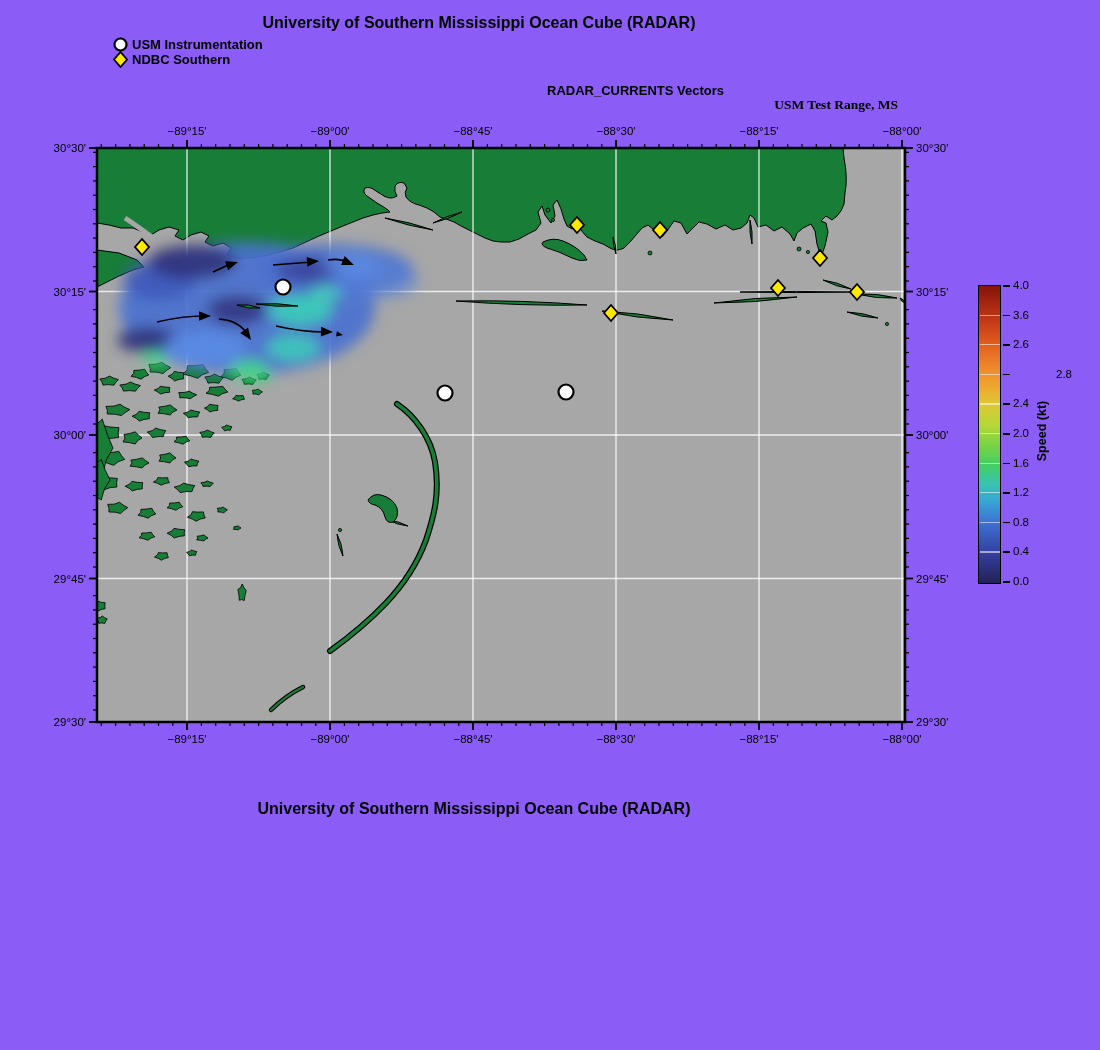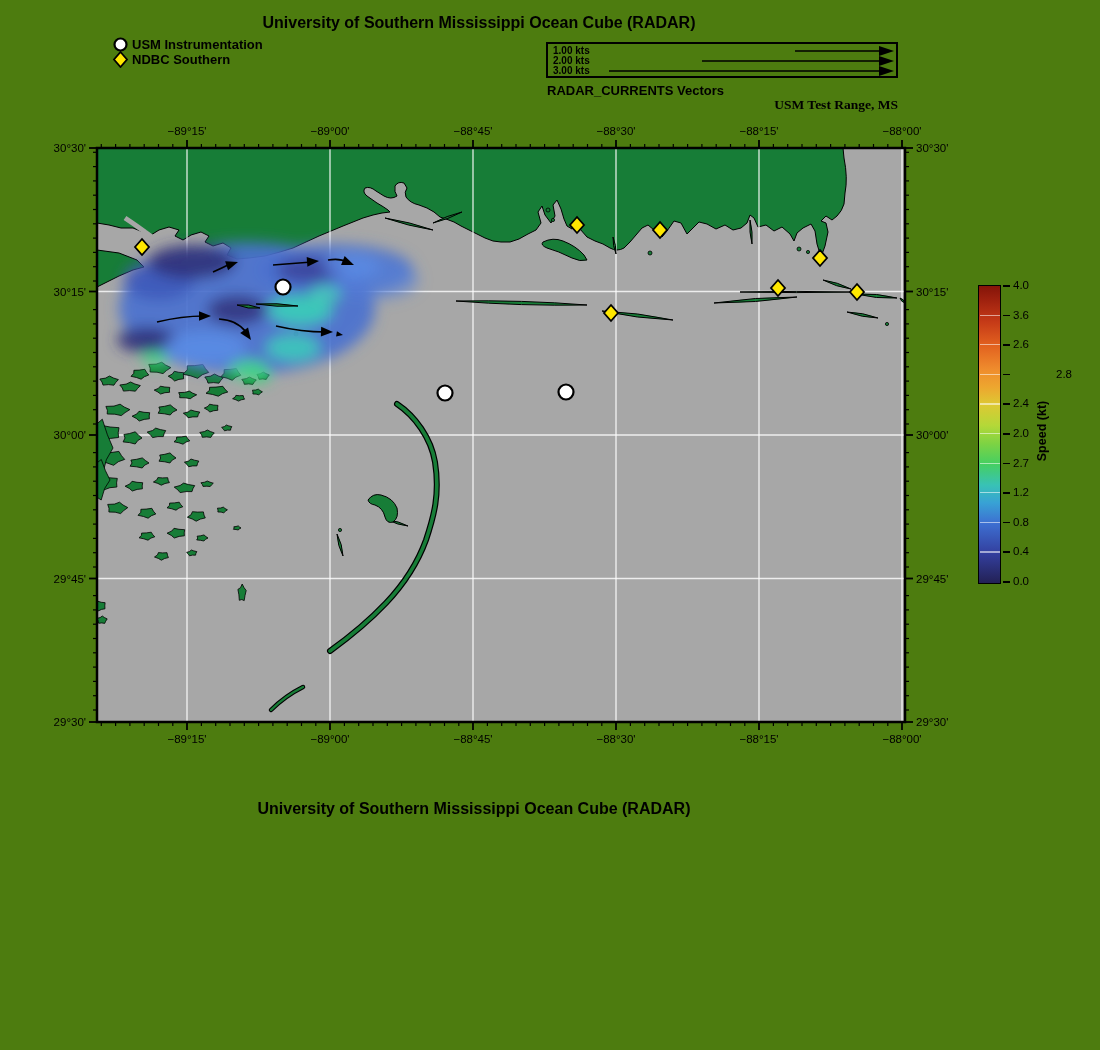--- a/index.html
+++ b/index.html
@@ -1,16 +1,16 @@
 <!DOCTYPE html>
 <html><head>
 <meta charset="utf-8">
 <style>
   html,body{margin:0;padding:0;background:#fff;}
-  .page{position:relative;width:1100px;height:1050px;background:#4d7c0f;overflow:hidden;
+  .page{position:relative;width:1100px;height:1050px;background:#8b5cf6;overflow:hidden;
         font-family:"Liberation Sans","DejaVu Sans",sans-serif;color:#000;}
   .abs{position:absolute;}
   .fig-title{left:75px;width:808px;text-align:center;font-weight:bold;font-size:16px;letter-spacing:0;}
   .legend{left:112px;top:37px;}
   .legend-row{display:flex;align-items:center;height:15px;font-size:13px;font-weight:bold;}
   .legend-row svg{margin-right:3px;}
   .vecbox{left:546px;top:42px;width:352px;height:36px;border:2px solid #000;box-sizing:border-box;}
   .vec-label{position:absolute;left:5px;font-size:10px;font-weight:bold;line-height:10px;}
   .vec-caption{left:547px;top:83px;font-size:13px;font-weight:bold;}
   .subtitle{left:97px;width:808px;top:99px;text-align:center;
@@ -42,33 +42,20 @@
       <span>USM Instrumentation</span>
     </div>
     <div class="legend-row">
       <svg width="17" height="17">
         <polygon points="8.5,1 15,8.5 8.5,16 2,8.5" fill="#ffe800" stroke="#000" stroke-width="1.8"></polygon>
       </svg>
       <span>NDBC Southern</span>
     </div>
   </div>
 
-  <div class="abs vecbox">
-    <span class="vec-label" style="top:2px">1.00 kts</span>
-    <span class="vec-label" style="top:12px">2.00 kts</span>
-    <span class="vec-label" style="top:22px">3.00 kts</span>
-    <svg id="vec-svg" width="348" height="32" style="position:absolute;left:0;top:0">
-        <line x1="247" y1="7" x2="333" y2="7" stroke="#000" stroke-width="1.3"></line>
-        <polygon points="346,7 331,2 331,12" fill="#000"></polygon>
-        <line x1="154" y1="17" x2="333" y2="17" stroke="#000" stroke-width="1.3"></line>
-        <polygon points="346,17 331,12 331,22" fill="#000"></polygon>
-        <line x1="61" y1="27" x2="333" y2="27" stroke="#000" stroke-width="1.3"></line>
-        <polygon points="346,27 331,22 331,32" fill="#000"></polygon>
-      </svg>
-  </div>
   <div class="abs vec-caption">RADAR_CURRENTS Vectors</div>
 
   <div class="abs range-label">USM Test Range, MS</div>
 
   <svg id="map-svg" width="808" height="574">
       <defs>
         <clipPath id="mapclip">
           <rect x="0" y="0" width="808" height="574"></rect>
         </clipPath>
         <filter id="soft" x="-40%" y="-40%" width="180%" height="180%">
@@ -450,21 +437,21 @@
       <div class="cb-line" style="top: 373.8px;"></div>
       <div class="cb-label" style="top: 373.8px; margin-left: 43px;">2.8</div>
       <div class="cb-tick" style="top: 403.4px;"></div>
       <div class="cb-line" style="top: 403.4px;"></div>
       <div class="cb-label" style="top: 403.4px;">2.4</div>
       <div class="cb-tick" style="top: 433px;"></div>
       <div class="cb-line" style="top: 433px;"></div>
       <div class="cb-label" style="top: 433px;">2.0</div>
       <div class="cb-tick" style="top: 462.6px;"></div>
       <div class="cb-line" style="top: 462.6px;"></div>
-      <div class="cb-label" style="top: 462.6px;">2.7</div>
+      <div class="cb-label" style="top: 462.6px;">1.6</div>
       <div class="cb-tick" style="top: 492.2px;"></div>
       <div class="cb-line" style="top: 492.2px;"></div>
       <div class="cb-label" style="top: 492.2px;">1.2</div>
       <div class="cb-tick" style="top: 521.8px;"></div>
       <div class="cb-line" style="top: 521.8px;"></div>
       <div class="cb-label" style="top: 521.8px;">0.8</div>
       <div class="cb-tick" style="top: 551.4px;"></div>
       <div class="cb-line" style="top: 551.4px;"></div>
       <div class="cb-label" style="top: 551.4px;">0.4</div>
       <div class="cb-tick" style="top: 581px;"></div>

